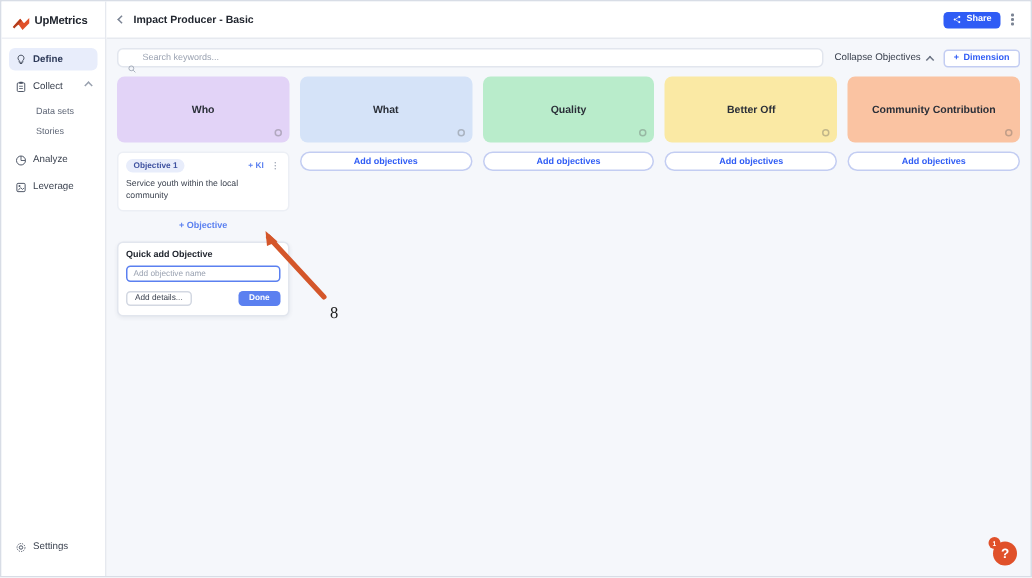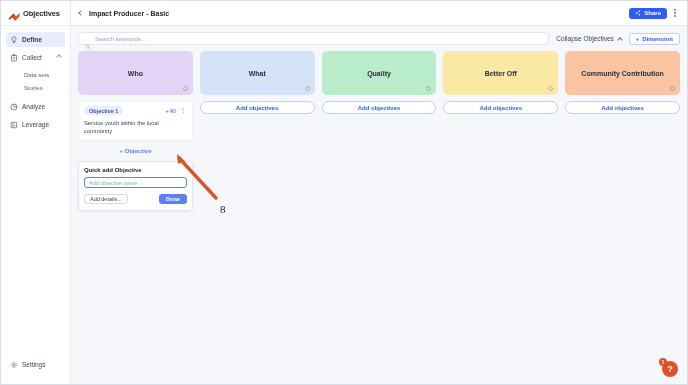--- a/index.html
+++ b/index.html
@@ -272,21 +272,21 @@
 
   <div class="sidebar">
 
     <div class="logo-row">
       <span class="logo-mark">
         <svg viewBox="0 0 24 20" width="12" height="10">
           <path d="M1 14 L11 3 L16 9 L23 2 L23 9 L14 18 L9 11 Z" fill="#e0512a"></path>
           <path d="M1 14 L11 3 L13 5.5 L3 16 Z" fill="#b33d1c"></path>
         </svg>
       </span>
-      <span class="logo-text">Objectives</span>
+      <span class="logo-text">UpMetrics</span>
     </div>
 
     <div class="nav">
 
       <div class="nav-item active">
         <span class="nav-ico">
           <svg viewBox="0 0 16 16" width="8" height="8">
             <path d="M8 1.5a4 4 0 0 0-2.4 7.2V11h4.8V8.7A4 4 0 0 0 8 1.5z" fill="none" stroke="#4a5263" stroke-width="1.3"></path>
             <rect x="6.2" y="12" width="3.6" height="1.4" rx="0.6" fill="#4a5263"></rect>
           </svg>

